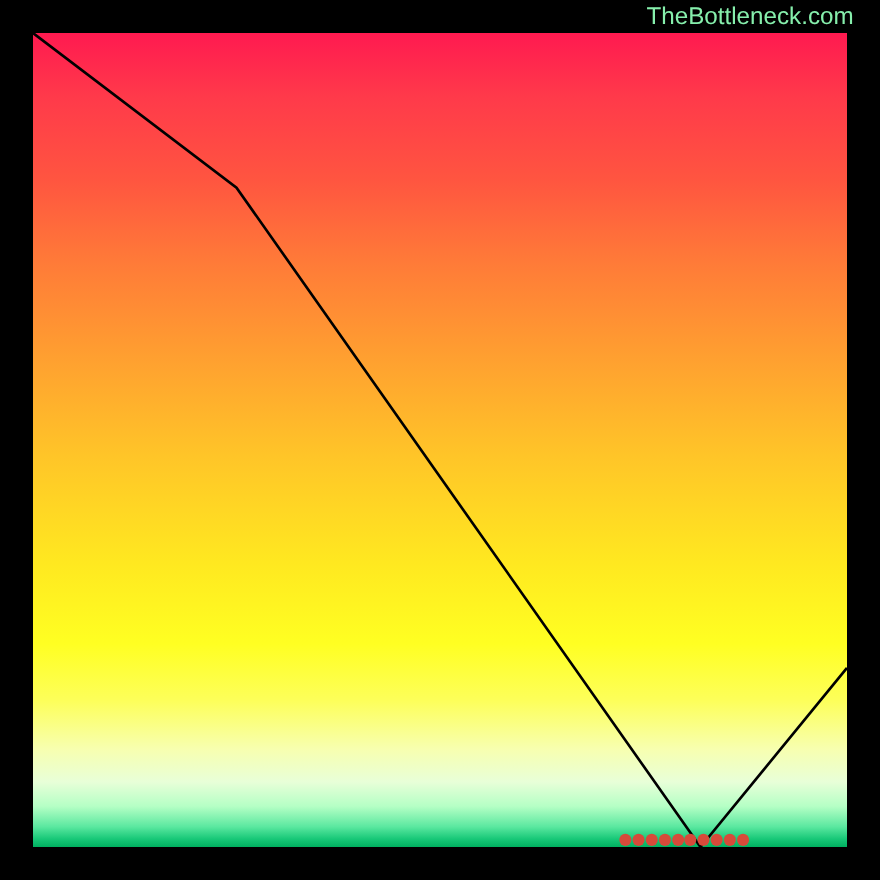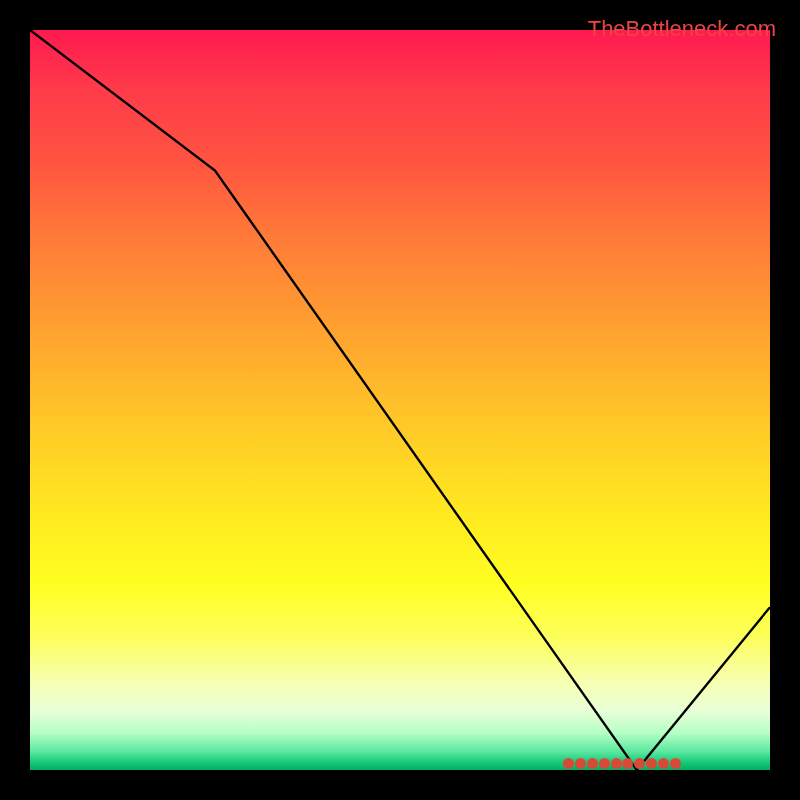--- a/index.html
+++ b/index.html
@@ -6,23 +6,23 @@
   body {
     width: 800px;
     height: 800px;
     background: #000;
     position: relative;
     font-family: Arial, sans-serif;
     overflow: hidden;
   }
   .watermark {
     position: absolute;
-    top: 16px;
+    top: 2px;
     right: 24px;
-    color: #ef4444;
+    color: #86efac;
     font-size: 22px;
     font-weight: 500;
     z-index: 10;
   }
   .chart-area {
     position: absolute;
     left: 30px;
     top: 30px;
     width: 740px;
     height: 740px;

